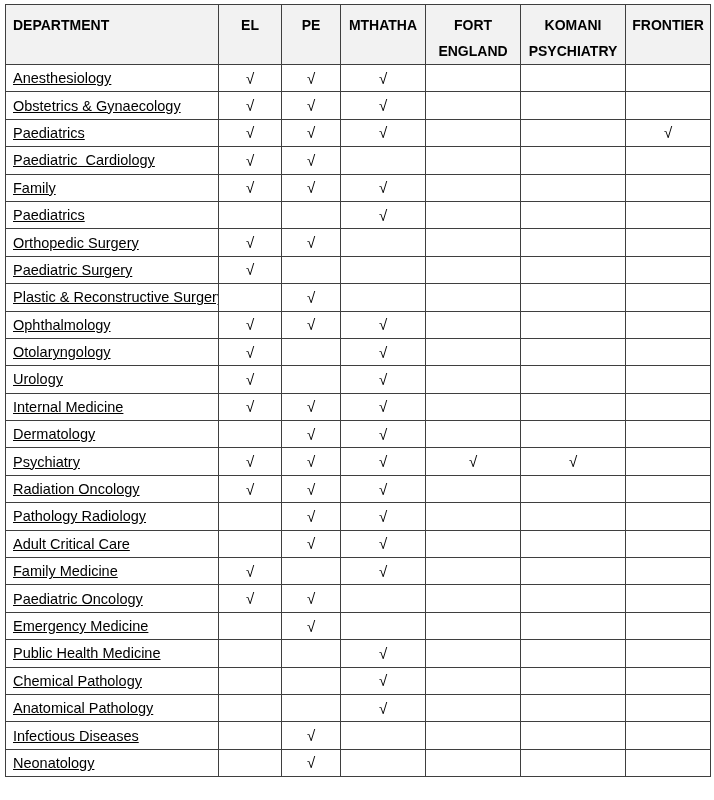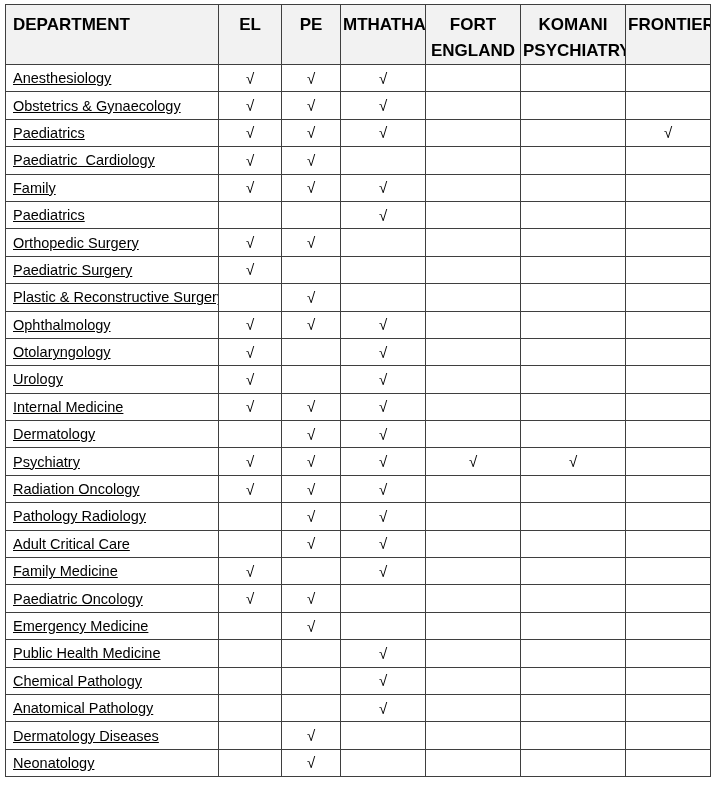--- a/index.html
+++ b/index.html
@@ -24,21 +24,21 @@
   }
   table.dept-table th,
   table.dept-table td {
     border: 1px solid #3f3f3f;
     box-sizing: border-box;
     overflow: hidden;
   }
   table.dept-table th {
     background: var(--header-bg, #f2f2f2);
     font-weight: bold;
-    font-size: 17px;
+    font-size: 14px;
     vertical-align: top;
     padding: 7px 2px 0 2px;
     height: 55px;
     line-height: 26px;
     white-space: pre-line;
     text-align: center;
   }
   table.dept-table th.dept-col {
     text-align: left;
     padding-left: 7px;
@@ -300,21 +300,21 @@
         <tr>
           <td class="dept-cell">Anatomical Pathology</td>
           <td class="check-cell"></td>
           <td class="check-cell"></td>
           <td class="check-cell">√</td>
           <td class="check-cell"></td>
           <td class="check-cell"></td>
           <td class="check-cell"></td>
         </tr>
         <tr>
-          <td class="dept-cell">Dermatology Diseases</td>
+          <td class="dept-cell">Infectious Diseases</td>
           <td class="check-cell"></td>
           <td class="check-cell">√</td>
           <td class="check-cell"></td>
           <td class="check-cell"></td>
           <td class="check-cell"></td>
           <td class="check-cell"></td>
         </tr>
         <tr>
           <td class="dept-cell">Neonatology</td>
           <td class="check-cell"></td>

